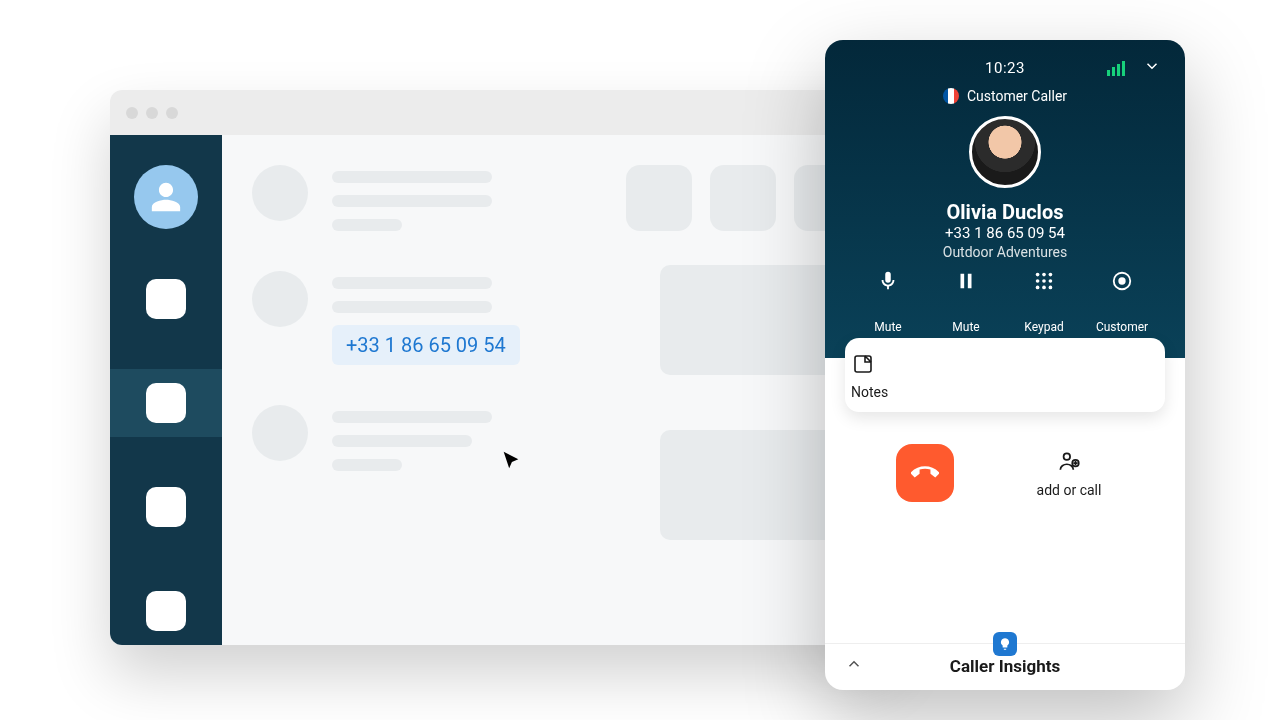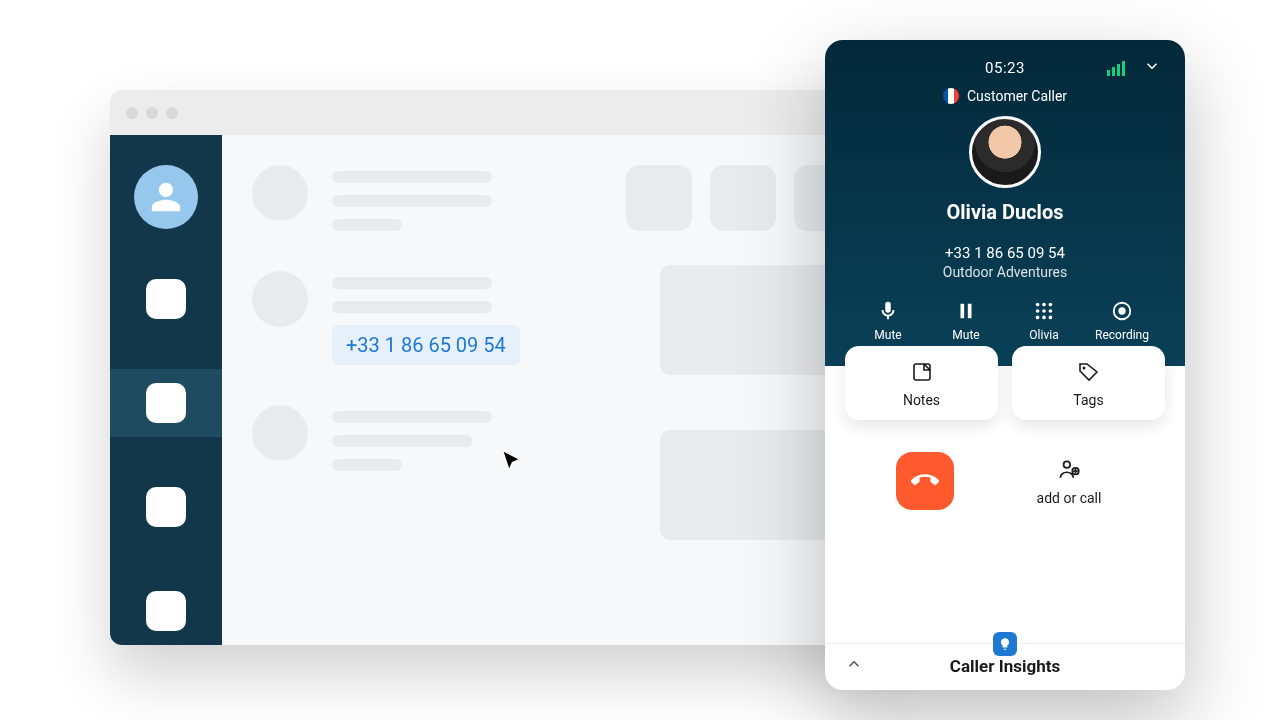--- a/index.html
+++ b/index.html
@@ -152,42 +152,42 @@
 
   .queue-row{ display:flex; align-items:center; gap:8px; font-size:14px; margin-bottom:12px;}
   .flag{ width:16px;height:16px;border-radius:50%; background:linear-gradient(90deg,#0055A4 33%,#fff 33% 66%,#EF4135 66%);}
 
   .caller-avatar{
     width:72px;height:72px;border-radius:50%;
     border:3px solid #fff;
     background: radial-gradient(circle at 50% 35%, #F2C7A8 0 30%, #2B2B2B 31% 55%, #1A1A1A 56% 100%);
     margin-bottom:12px;
   }
-  .caller-name{ font-size:20px; font-weight:700; margin-bottom:20px;}
+  .caller-name{ font-size:20px; font-weight:700; margin-bottom:0;}
   .caller-phone{ font-size:15px; margin-bottom:2px;}
-  .caller-company{ font-size:14px; opacity:.85; margin-bottom:20px;}
+  .caller-company{ font-size:14px; opacity:.85; margin-bottom:10px;}
 
   .ctrl-row{ display:flex; justify-content:space-around; width:100%; padding:0 4px;}
   .ctrl{ display:flex; flex-direction:column; align-items:center; gap:6px; cursor:pointer; width:70px;}
   .ctrl svg{ width:22px;height:22px; fill:#fff;}
-  .ctrl-label{ font-size:12px;}
+  .ctrl-label{ font-size:12px;margin-top:22px;}
 
   .card-row{
     display:flex;
     gap:14px;
     padding:0 20px;
     margin-top:-20px;
     z-index:2;
   }
   .card{
     flex:1;
     background:#fff;
     border-radius:14px;
     box-shadow:0 6px 16px rgba(0,0,0,.1);
-    display:flex;flex-direction:column;align-items:center;
+    display:flex;flex-direction:column;
     padding:14px 6px 12px;
     cursor:pointer;
     gap:8px;
   }
   .card svg{ width:24px;height:24px; stroke:#1a1a1a; fill:none; stroke-width:1.6;}
   .card-label{ font-size:14px; color:#1a1a1a;}
 
   .action-row{
     display:flex;
     justify-content:space-around;
@@ -295,21 +295,21 @@
 
 <div class="cursor">
   <svg viewBox="0 0 24 24">
       <path d="M4 2l6 18 3-7 7-3z"></path>
     </svg>
 </div>
 
 <div class="phone-panel">
   <div class="phone-top">
     <div class="phone-status-row">
-      <span class="phone-timer">05:23</span>
+      <span class="phone-timer">10:23</span>
       <div class="signal">
           <span></span>
           <span></span>
           <span></span>
           <span></span>
         </div>
       <div class="chev-down">
         <svg viewBox="0 0 24 24">
             <polyline points="6 9 12 15 18 9"></polyline>
           </svg>
@@ -342,46 +342,39 @@
             <circle cx="5" cy="5" r="2"></circle>
             <circle cx="12" cy="5" r="2"></circle>
             <circle cx="19" cy="5" r="2"></circle>
             <circle cx="5" cy="12" r="2"></circle>
             <circle cx="12" cy="12" r="2"></circle>
             <circle cx="19" cy="12" r="2"></circle>
             <circle cx="5" cy="19" r="2"></circle>
             <circle cx="12" cy="19" r="2"></circle>
             <circle cx="19" cy="19" r="2"></circle>
           </svg>
-        <span class="ctrl-label">Olivia</span>
+        <span class="ctrl-label">Keypad</span>
       </div>
       <div class="ctrl">
         <svg viewBox="0 0 24 24">
             <circle cx="12" cy="12" r="9" fill="none" stroke="#fff" stroke-width="2"></circle>
             <circle cx="12" cy="12" r="4"></circle>
           </svg>
-        <span class="ctrl-label">Recording</span>
+        <span class="ctrl-label">Customer</span>
       </div>
     </div>
   </div>
 
   <div class="card-row">
     <div class="card">
       <svg viewBox="0 0 24 24">
           <rect x="4" y="4" width="16" height="16" rx="2"></rect>
           <path d="M14 4l6 6M14 4v6h6"></path>
         </svg>
       <span class="card-label">Notes</span>
-    </div>
-    <div class="card">
-      <svg viewBox="0 0 24 24">
-          <path d="M20 12l-8 8-9-9V4h7z"></path>
-          <circle cx="7" cy="8" r="1.5" fill="#1a1a1a" stroke="none"></circle>
-        </svg>
-      <span class="card-label">Tags</span>
     </div>
   </div>
 
   <div class="action-row">
     <div class="hangup">
       <svg viewBox="0 0 24 24">
           <path d="M21 15.46l-5.27-.61-2.52 2.52a15.05 15.05 0 0 1-6.59-6.59l2.53-2.53L8.54 3H3.03C2.45 13.18 10.82 21.55 21 20.97v-5.51z" transform="rotate(135 12 12)"></path>
         </svg>
     </div>
     <div class="act">

